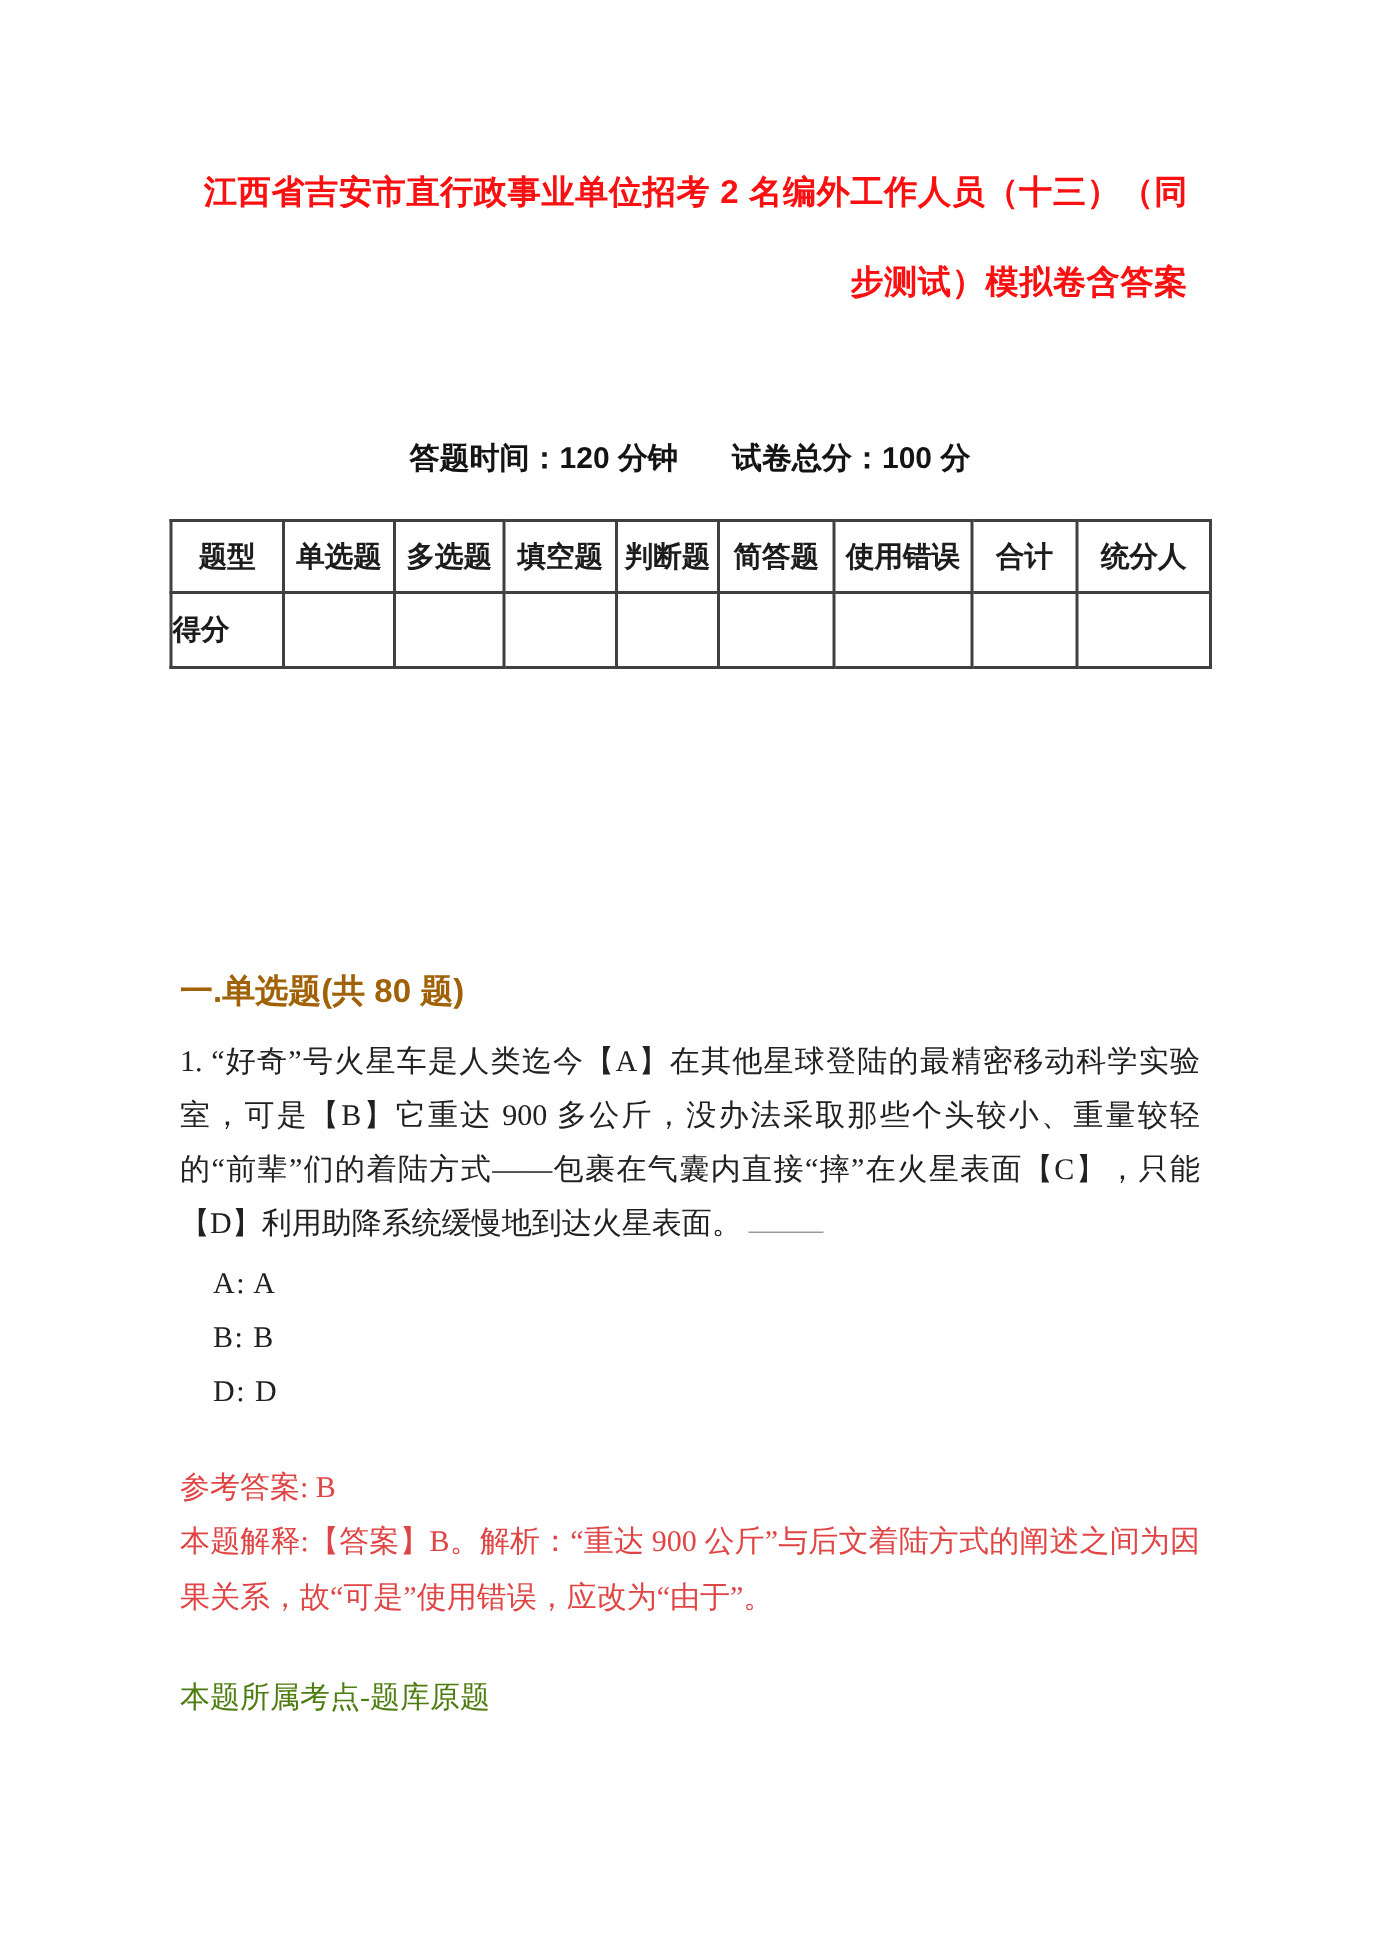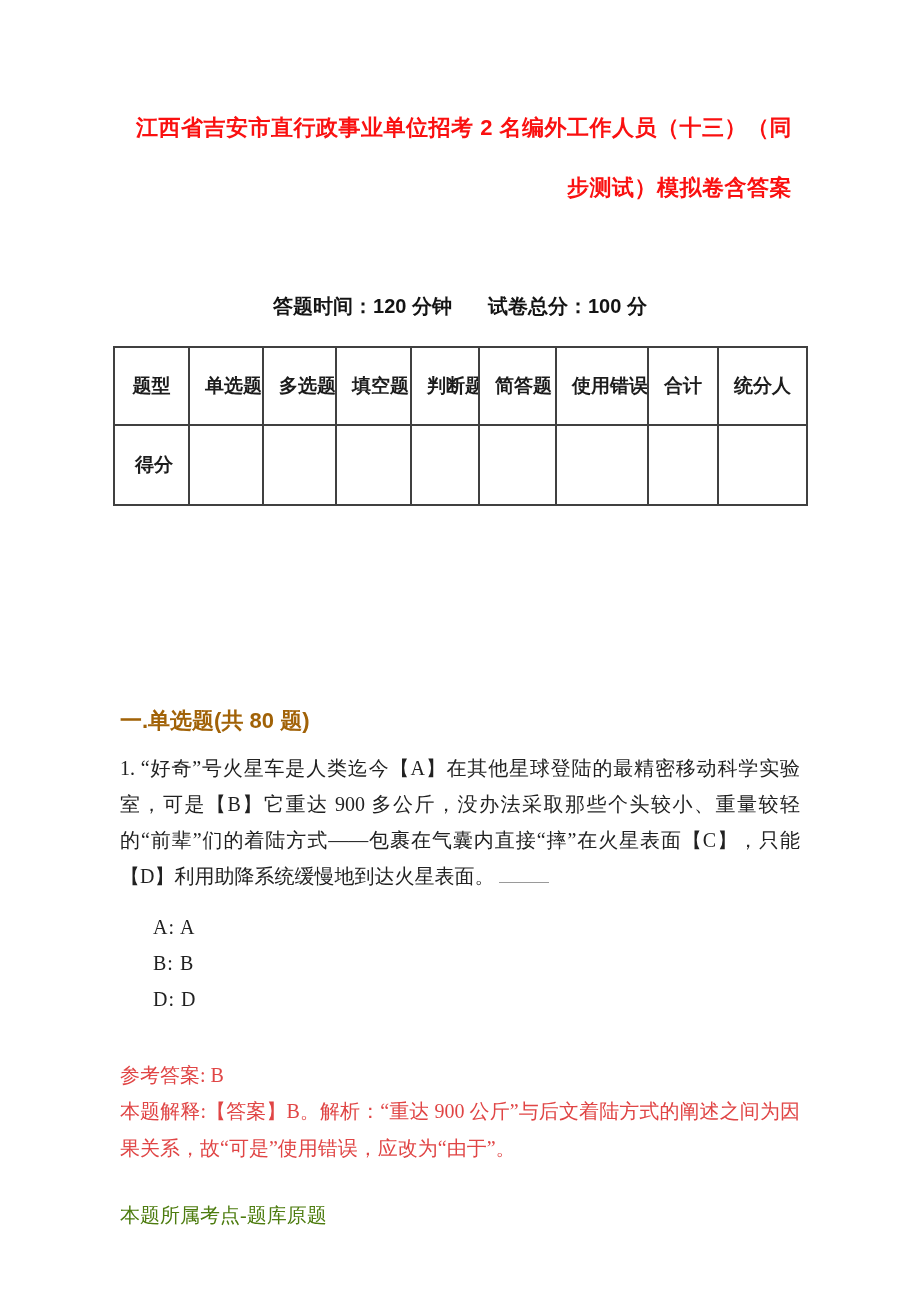--- a/index.html
+++ b/index.html
@@ -51,27 +51,27 @@
     width: 693px;
     font-family: "Liberation Sans", "DejaVu Sans", sans-serif;
     font-weight: 600;
     font-size: 19px;
     color: #1c1c1c;
   }
   table.score-table td {
     border: 2px solid #404040;
     text-align: center;
     vertical-align: middle;
-    padding: 15px;
+    padding: 0;
     overflow: hidden;
     white-space: nowrap;
   }
   table.score-table tr.header-row td { height: 46px; }
   table.score-table tr.score-row td  { height: 48px; }
-  table.score-table tr.score-row td.row-label { text-align: right; }
+  table.score-table tr.score-row td.row-label { text-align: left; }
 
   .content {
     margin-left: 120px;
     width: 680px;
   }
   .section-heading {
     margin: 200px 0 0 0;
     font-family: "Liberation Sans", "DejaVu Sans", sans-serif;
     font-weight: 700;
     font-size: 22px;
@@ -87,31 +87,31 @@
   }
   .blank-line {
     display: inline-block;
     width: 50px;
     height: 1em;
     border-bottom: 1.5px solid #9a9a9a;
     margin-left: 5px;
     vertical-align: baseline;
   }
   .options {
-    margin: 15px;
+    margin: 4px;
     padding: 0 0 0 18px;
     list-style: none;
     font-size: 20px;
   }
   .options li {
     line-height: 36px;
     letter-spacing: 1px;
   }
   .answer-block {
-    margin-top: 40px;
+    margin-top: 28px;
     color: #e04545;
     font-size: 20px;
   }
   .reference-answer {
     margin: 0;
     line-height: 36px;
   }
   .explanation {
     margin: 0;
     line-height: 37px;

